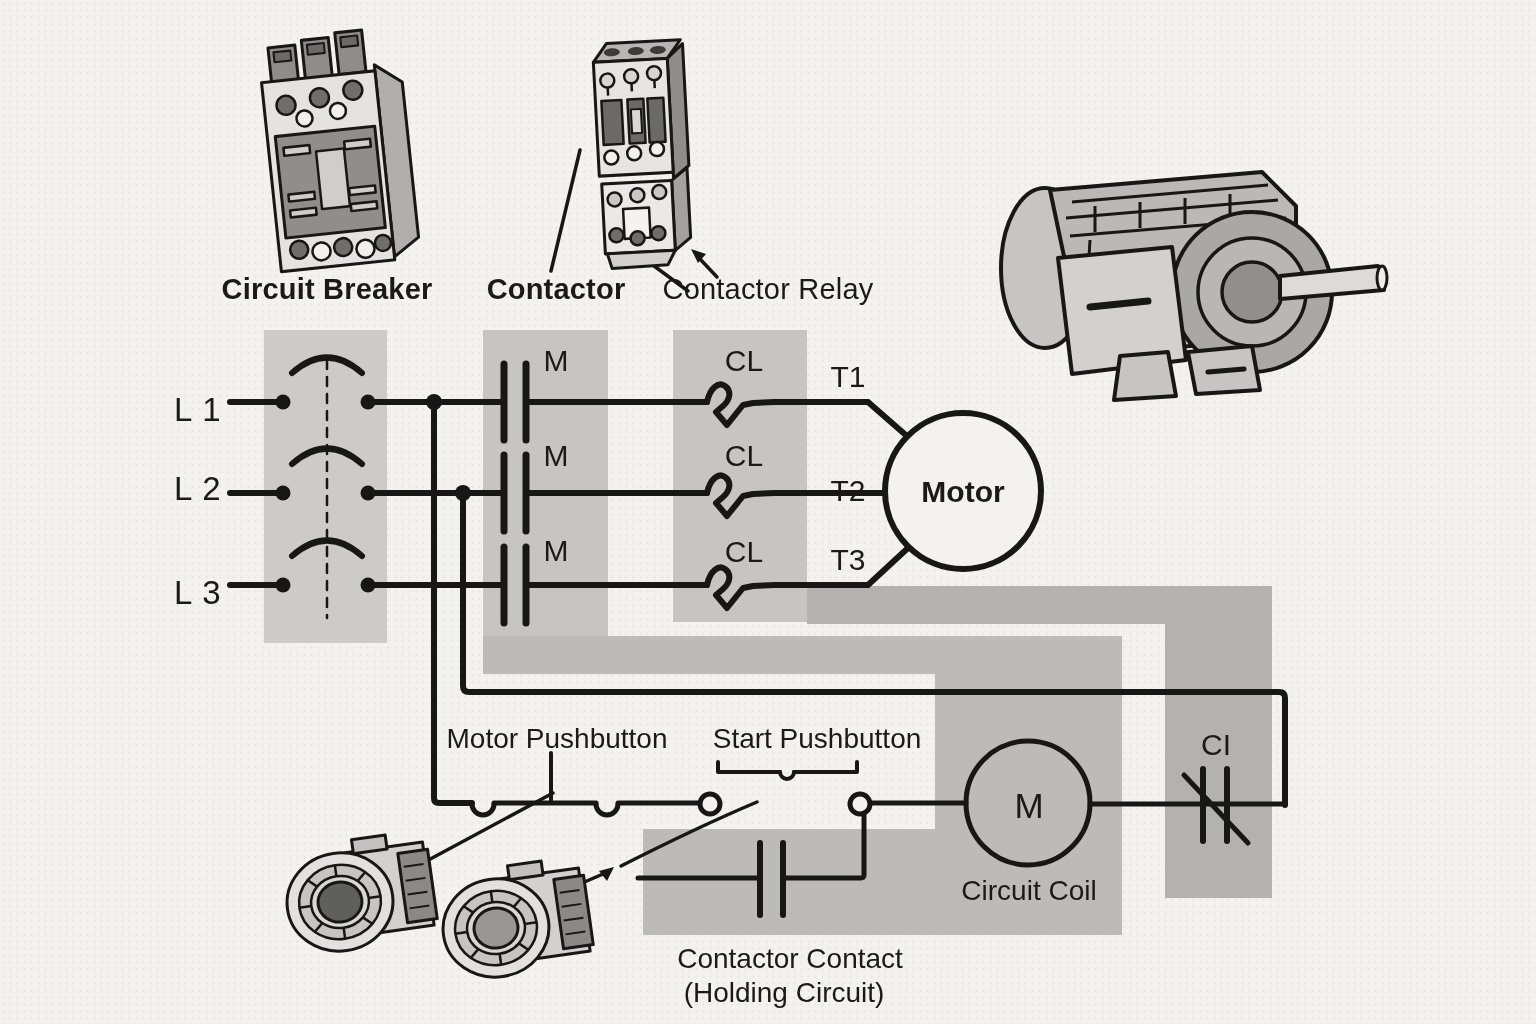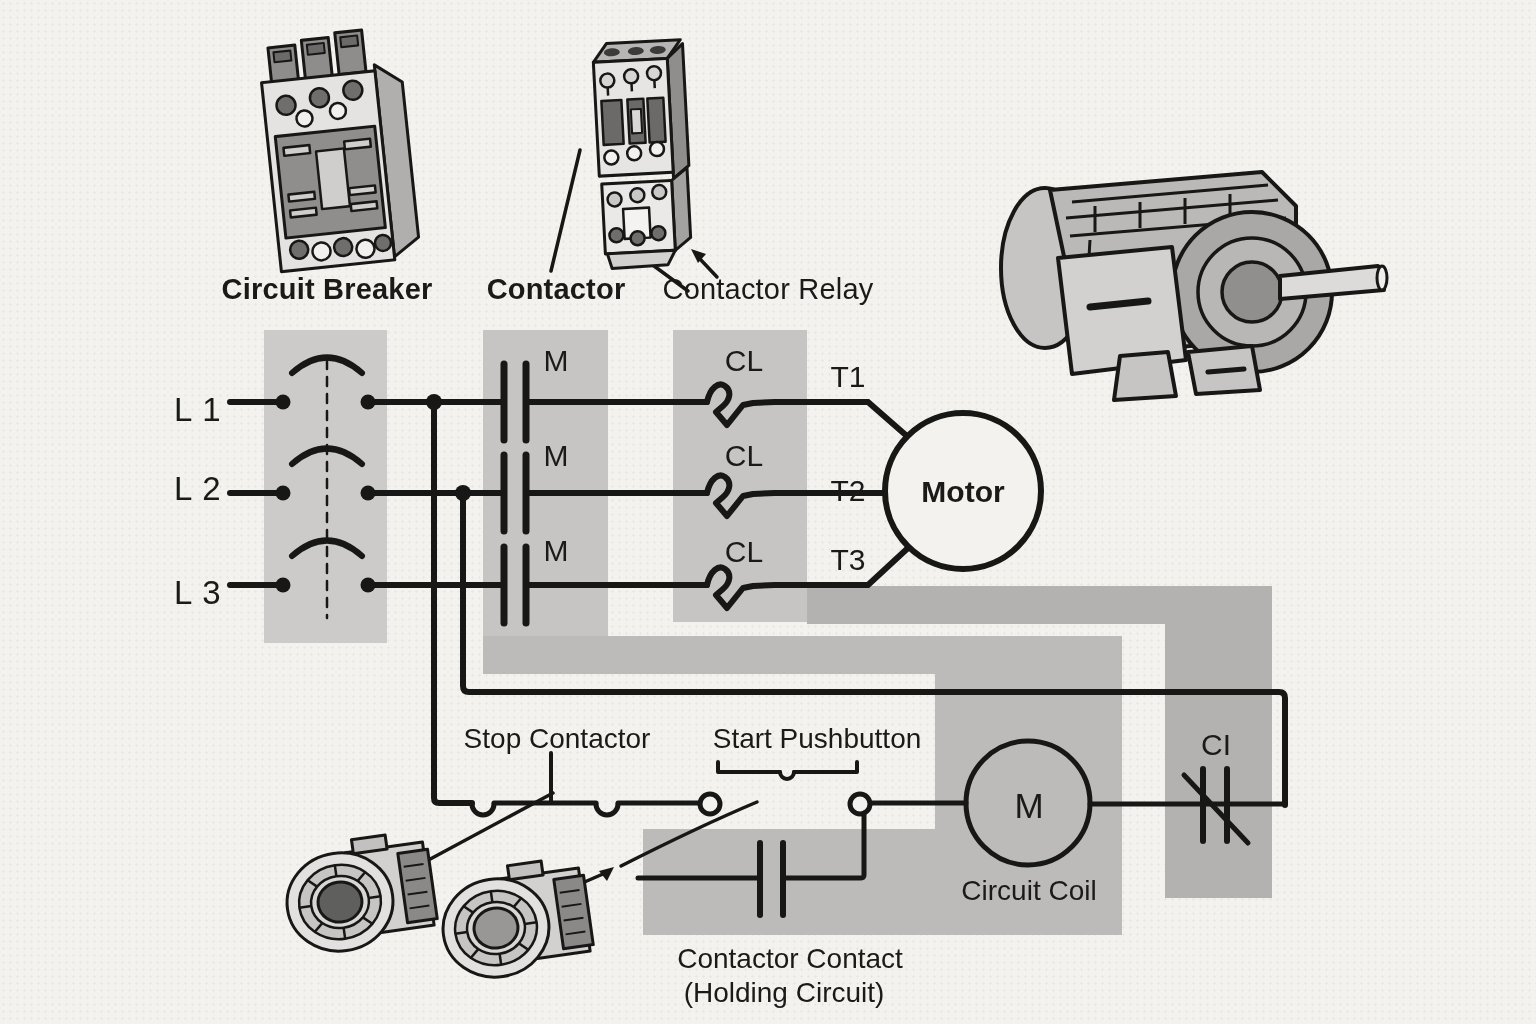--- a/index.html
+++ b/index.html
@@ -299,21 +299,21 @@
 <div class="lbl sym" style="left:744px;top:361px">CL</div>
 <div class="lbl sym" style="left:744px;top:456px">CL</div>
 <div class="lbl sym" style="left:744px;top:552px">CL</div>
 
 <div class="lbl sym" style="left:848px;top:377px">T1</div>
 <div class="lbl sym" style="left:848px;top:491px">T2</div>
 <div class="lbl sym" style="left:848px;top:560px">T3</div>
 
 <div class="lbl motor" style="left:963px;top:492px">Motor</div>
 
-<div class="lbl cap" style="left:557px;top:739px">Stop Contactor</div>
+<div class="lbl cap" style="left:557px;top:739px">Motor Pushbutton</div>
 <div class="lbl cap" style="left:817px;top:739px">Start Pushbutton</div>
 
 <div class="lbl coilM" style="left:1029px;top:805px">M</div>
 <div class="lbl cap" style="left:1029px;top:891px">Circuit Coil</div>
 
 <div class="lbl sym" style="left:1216px;top:745px">CI</div>
 
 <div class="lbl cap" style="left:790px;top:959px">Contactor Contact</div>
 <div class="lbl cap" style="left:784px;top:993px">(Holding Circuit)</div>
 

